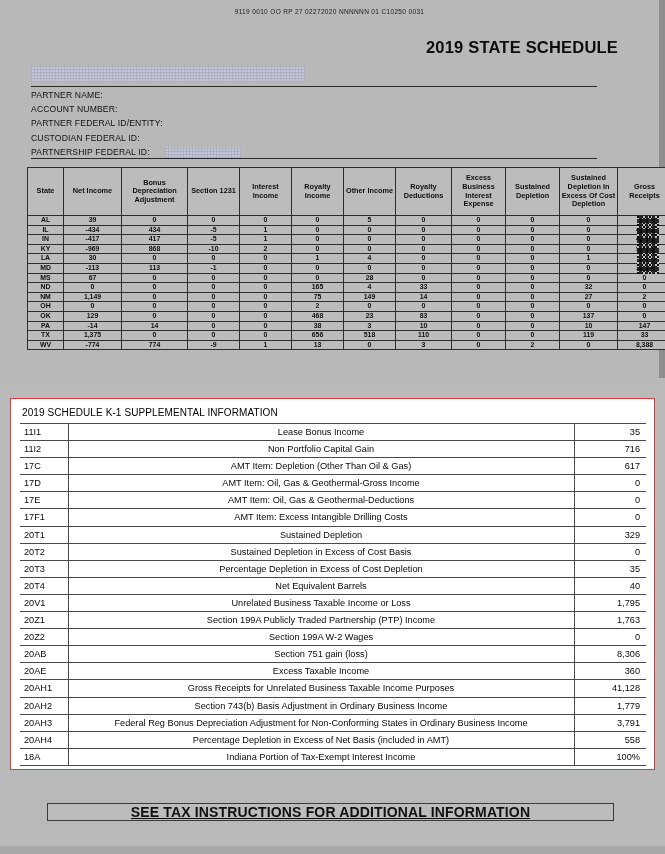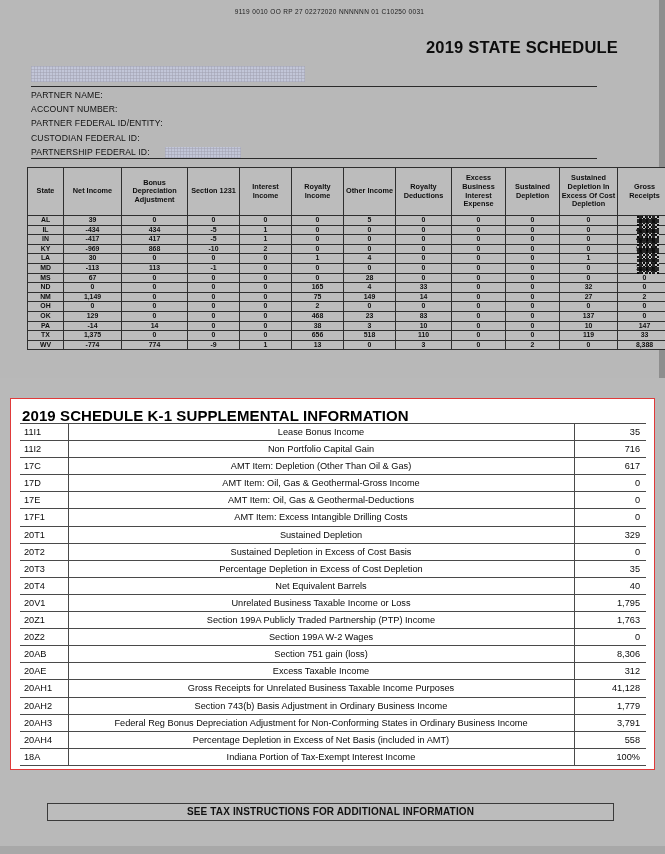--- a/index.html
+++ b/index.html
@@ -99,21 +99,21 @@
   }
 
   
   #supp-panel {
     position:absolute; left:10px; top:398px; width:645px; height:372px;
     background:#ffffff;
     border:1.5px solid #e03a3a;
   }
   #supp-title {
     position:absolute; left:11px; top:8px;
-    font-size:15px; font-weight:bold; letter-spacing:.1px; color:#000;
+    font-size:10px; font-weight:normal; letter-spacing:.1px; color:#000;
   }
   table.supp {
     position:absolute; left:9px; top:24px;
     border-collapse:collapse;
     width:626px;
     table-layout:fixed;
   }
   table.supp td {
     border-top:1px solid #4a4a4a;
     border-bottom:1px solid #4a4a4a;
@@ -139,22 +139,22 @@
   }
 
   
   #footer-box {
     position:absolute; left:47px; top:803px; width:567px; height:18px;
     border:1px solid #3a3a3a;
     background:#bcbcbc;
     text-align:center;
   }
   #footer-text {
-    font-size:10px; font-weight:bold; letter-spacing:.15px;
-    line-height:16px; color:#101010;
+    font-size:14px; font-weight:bold; letter-spacing:.15px;
+    line-height:16px; color:#101010;text-decoration:underline;
   }
   #bottom-edge {
     position:absolute; left:0; top:846px; width:665px; height:8px;
     background:#a8a8a8;
   }
 </style>
 </head>
 <body>
 
 <div id="scan-top">
@@ -486,21 +486,21 @@
           <td class="amt">0</td>
         </tr>
         <tr>
           <td class="code">20AB</td>
           <td class="desc">Section 751 gain (loss)</td>
           <td class="amt">8,306</td>
         </tr>
         <tr>
           <td class="code">20AE</td>
           <td class="desc">Excess Taxable Income</td>
-          <td class="amt">312</td>
+          <td class="amt">360</td>
         </tr>
         <tr>
           <td class="code">20AH1</td>
           <td class="desc">Gross Receipts for Unrelated Business Taxable Income Purposes</td>
           <td class="amt">41,128</td>
         </tr>
         <tr>
           <td class="code">20AH2</td>
           <td class="desc">Section 743(b) Basis Adjustment in Ordinary Business Income</td>
           <td class="amt">1,779</td>

